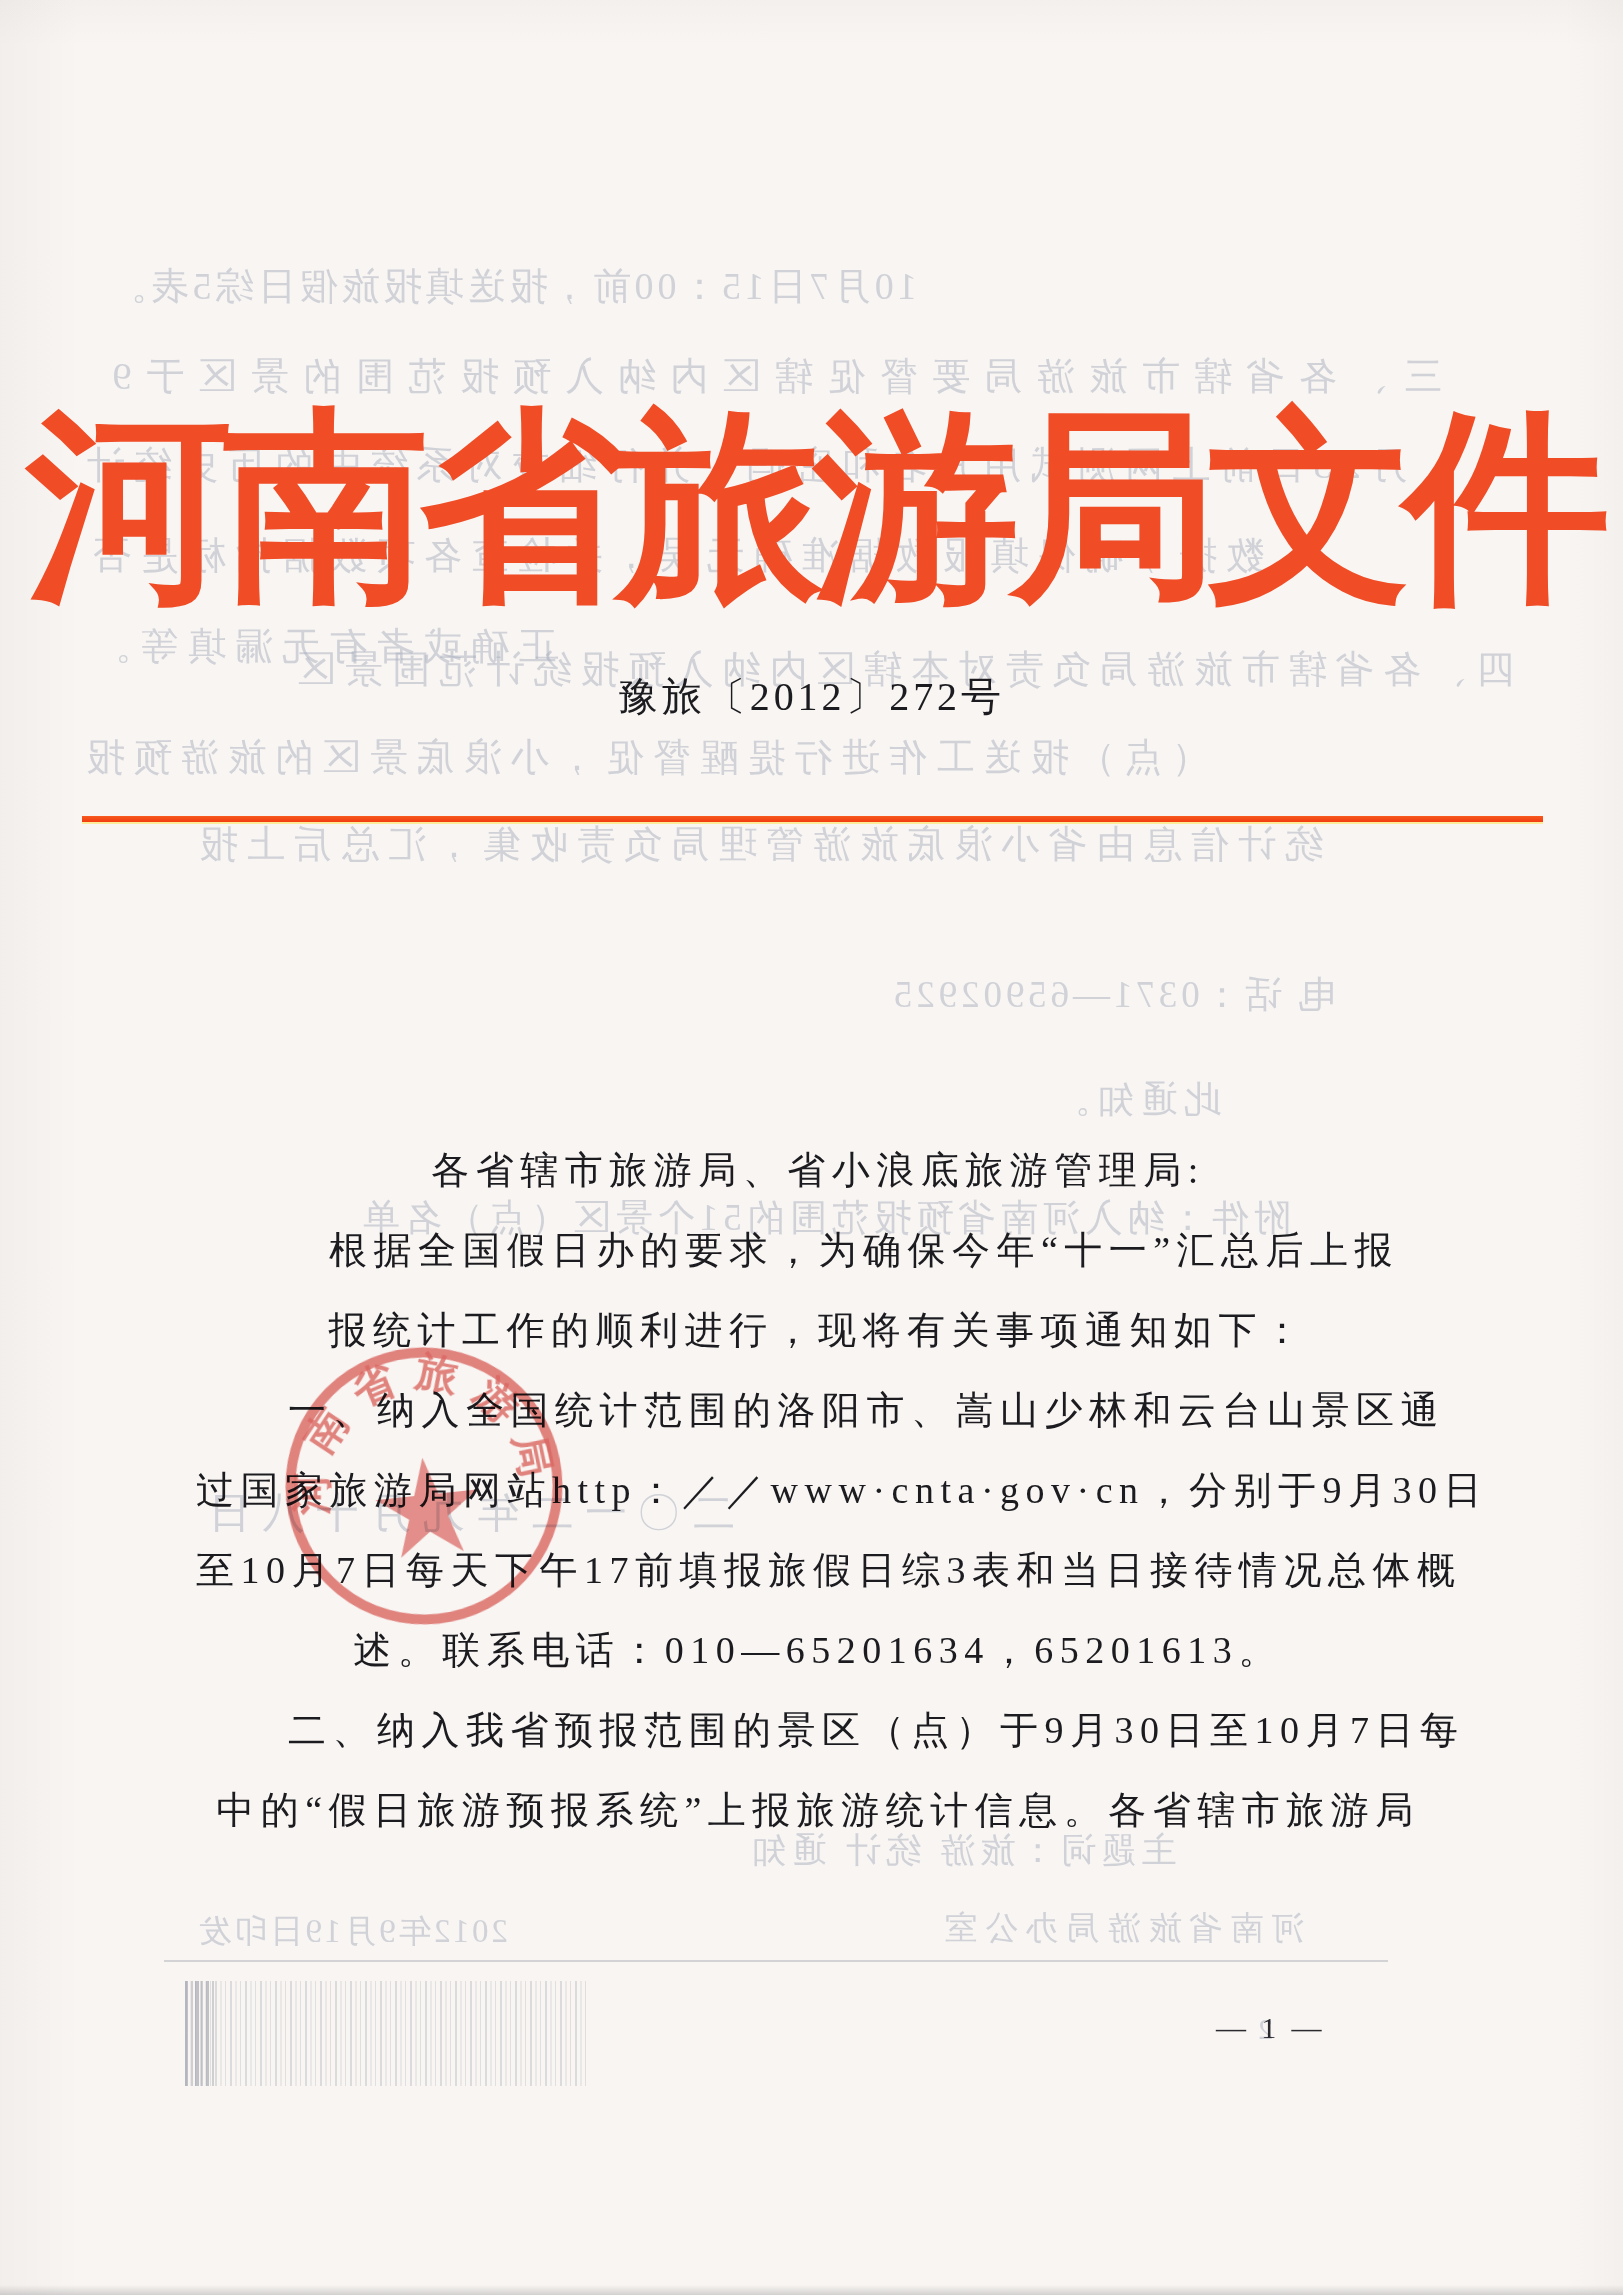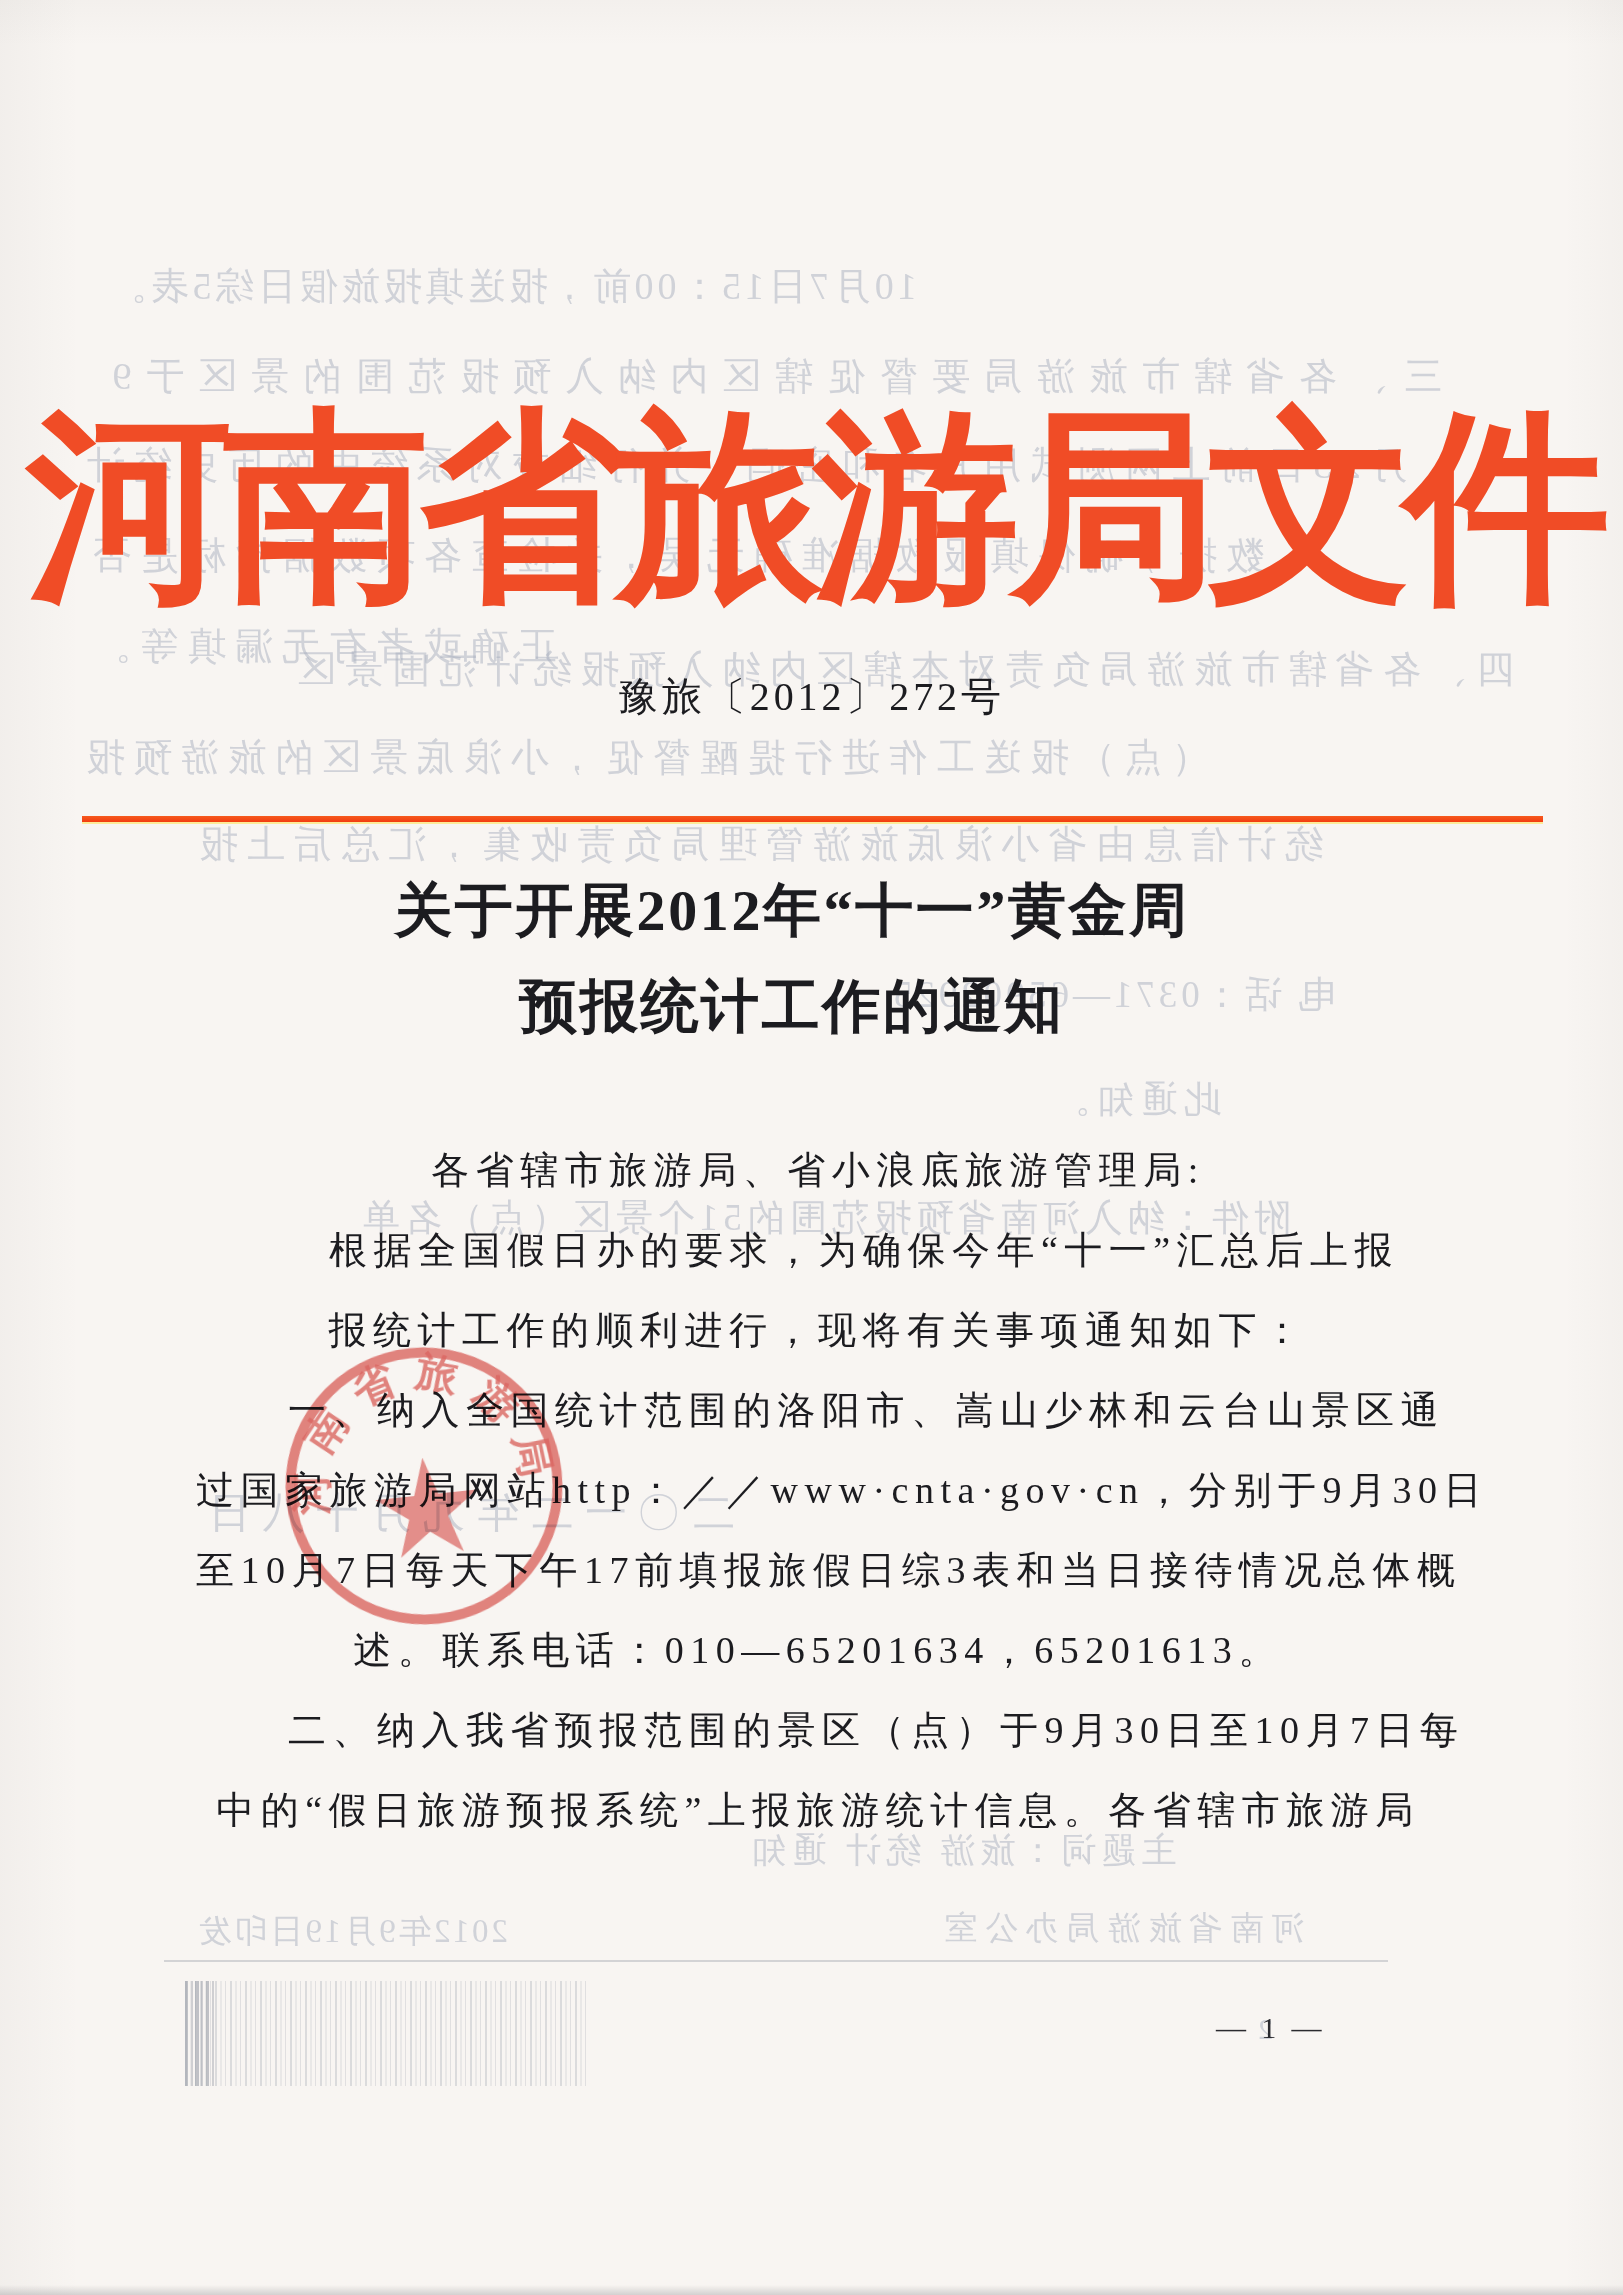--- a/index.html
+++ b/index.html
@@ -145,24 +145,20 @@
   </div>
 
   <div class="front">
 
     <div class="header-title">河南省旅游局文件</div>
 
     <div class="doc-number">豫旅〔2012〕272号</div>
 
     <div class="red-rule"></div>
 
-    <div class="doc-title">
-      <div>关于开展2012年“十一”黄金周</div>
-      <div>预报统计工作的通知</div>
-    </div>
 
     <div class="body-block" id="body-lines">
         <div class="bline">各省辖市旅游局、省小浪底旅游管理局:</div>
         <div class="bline indent">根据全国假日办的要求，为确保今年“十一”汇总后上报</div>
         <div class="bline">报统计工作的顺利进行，现将有关事项通知如下：</div>
         <div class="bline indent">一、纳入全国统计范围的洛阳市、嵩山少林和云台山景区通</div>
         <div class="bline">过国家旅游局网站http：／／www·cnta·gov·cn，分别于9月30日</div>
         <div class="bline">至10月7日每天下午17前填报旅假日综3表和当日接待情况总体概</div>
         <div class="bline">述。联系电话：010—65201634，65201613。</div>
         <div class="bline indent">二、纳入我省预报范围的景区（点）于9月30日至10月7日每</div>

